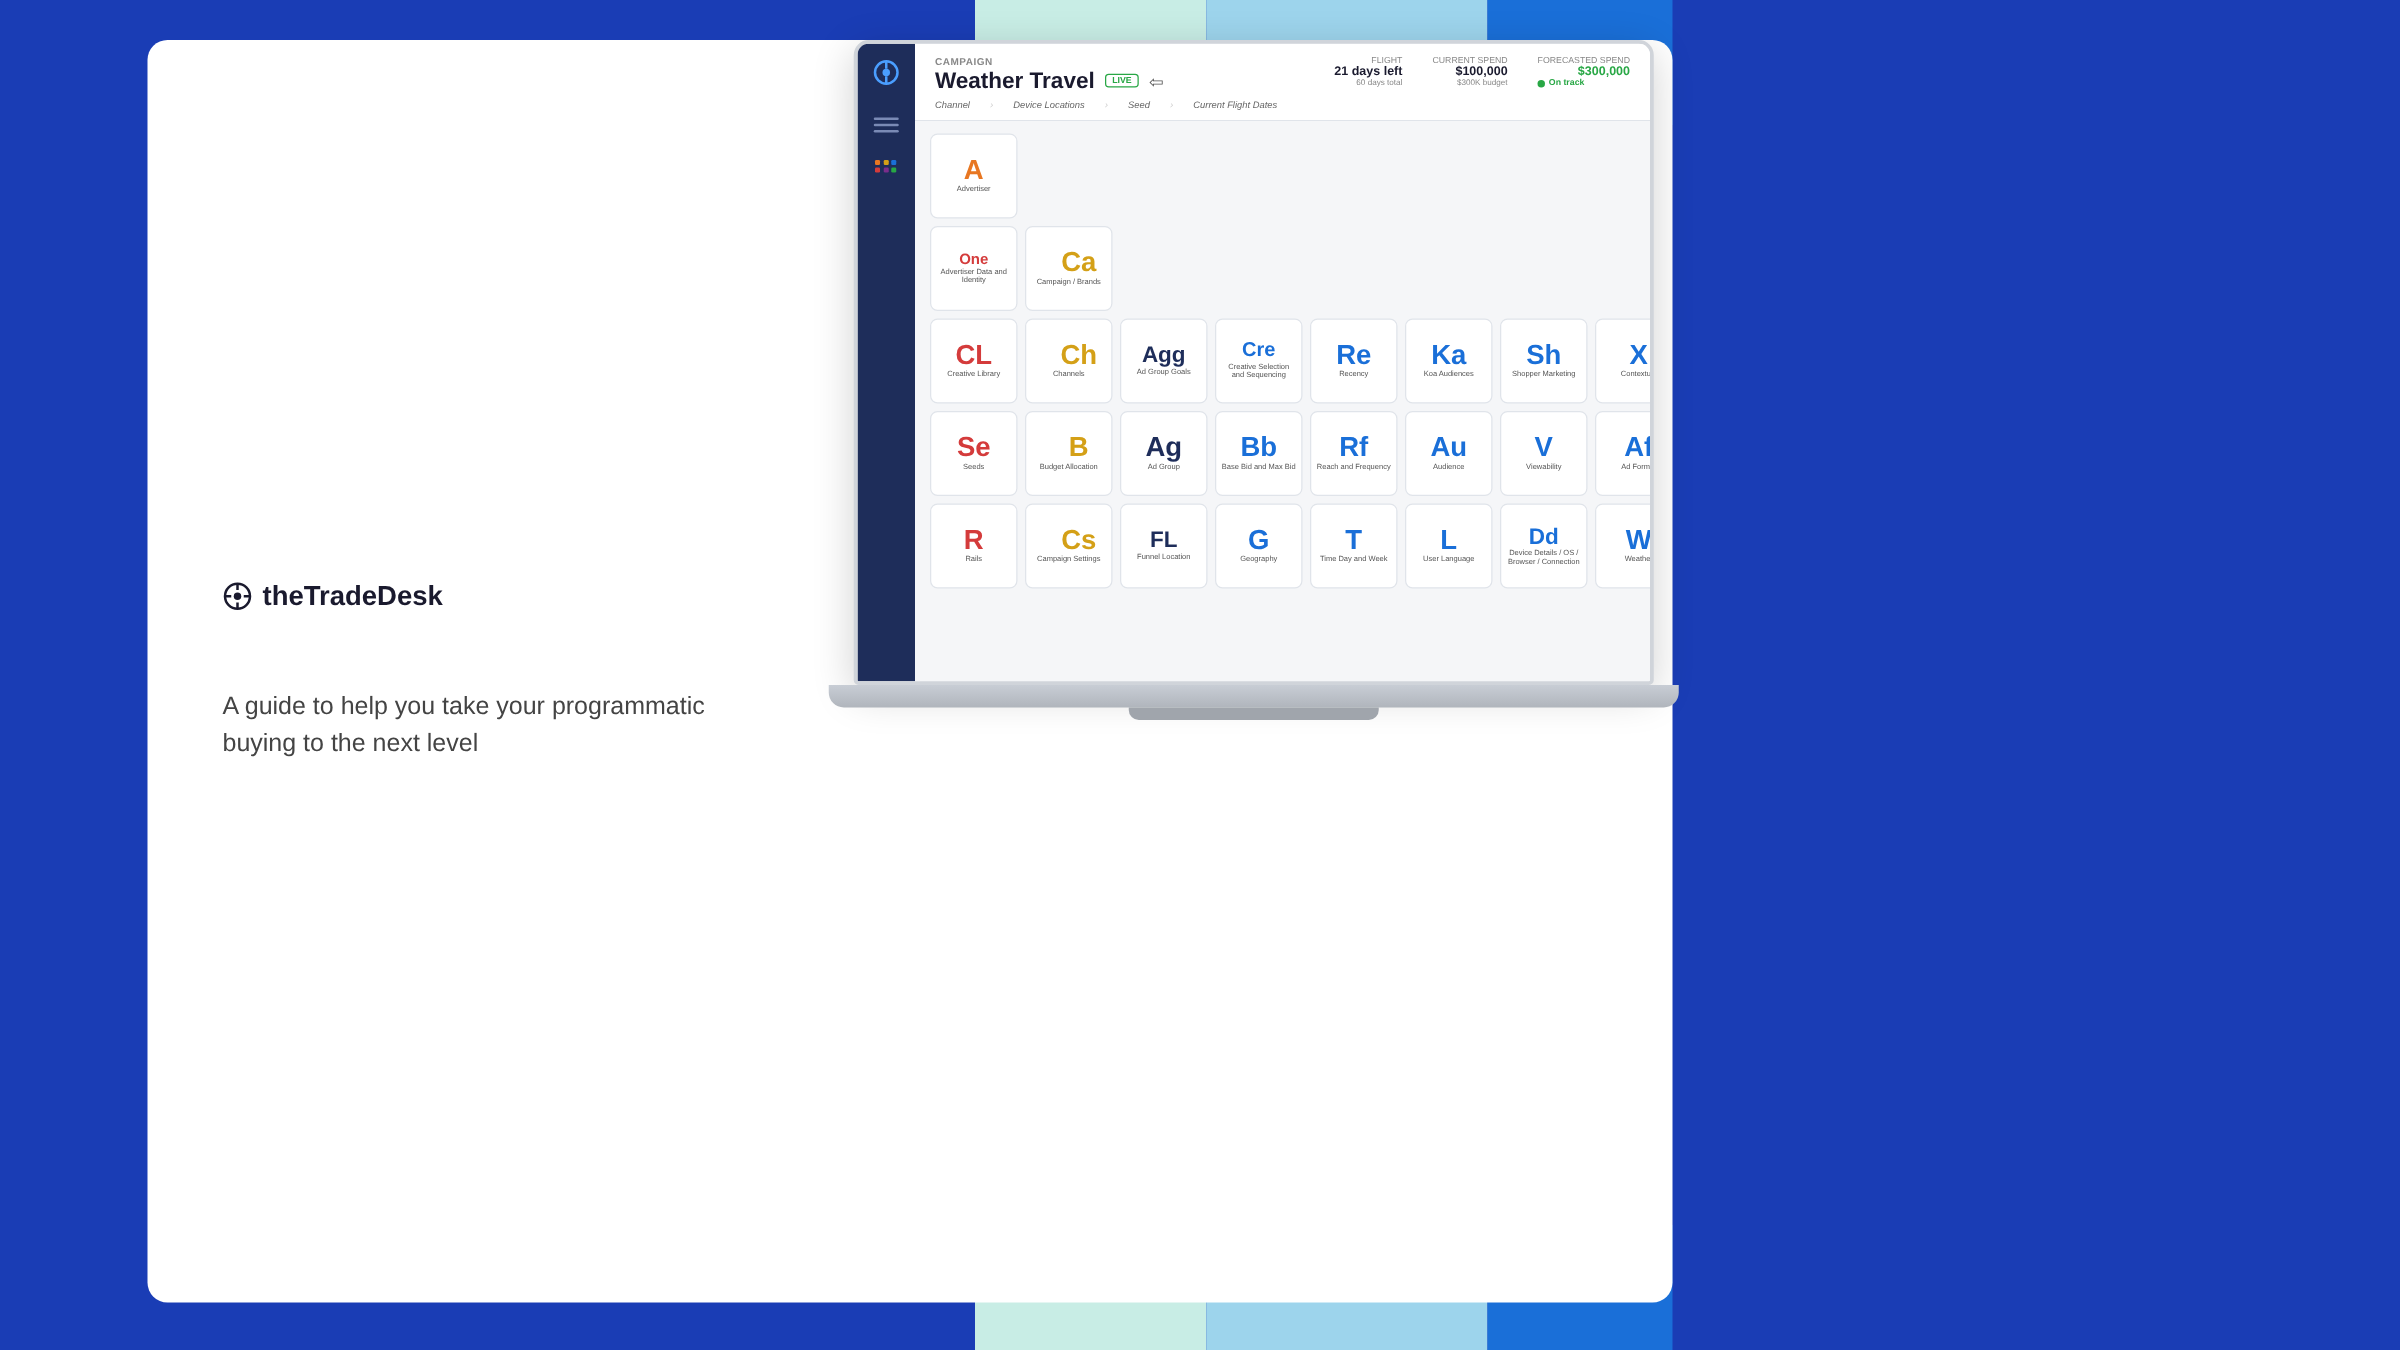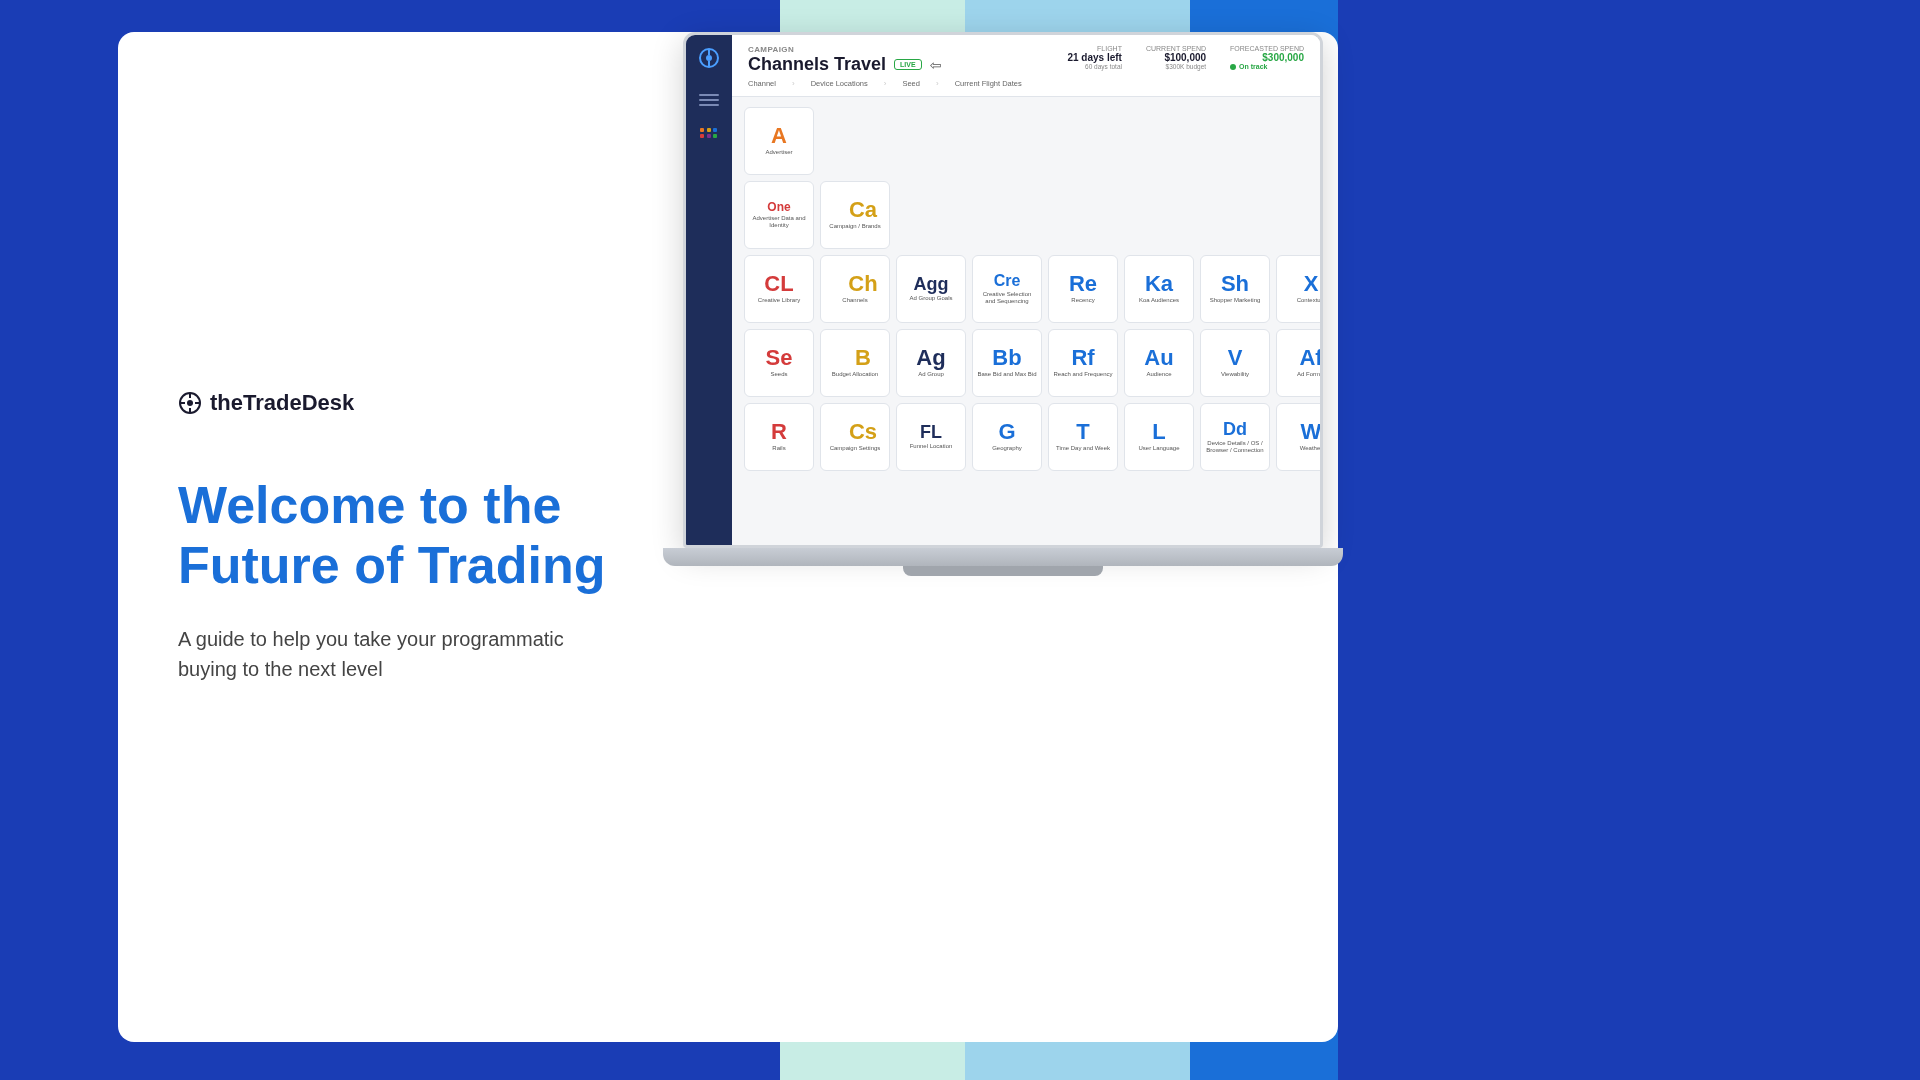--- a/index.html
+++ b/index.html
@@ -342,20 +342,21 @@
       display: flex;
       align-items: flex-start;
       justify-content: space-between;
     }
 
     .breadcrumb-row {
       display: flex;
       align-items: center;
       gap: 6px;
       margin-top: 3px;
+      font-style: italic;
     }
     .breadcrumb-sep {
       color: #ccc;
       font-size: 8px;
     }
 
     .arrow-icon {
       color: #555;
       font-size: 14px;
     }
@@ -383,21 +384,20 @@
             <circle cx="12" cy="12" r="3" fill="#1a1a2e"></circle>
             <line x1="12" y1="2" x2="12" y2="7" stroke="#1a1a2e" stroke-width="2"></line>
             <line x1="12" y1="17" x2="12" y2="22" stroke="#1a1a2e" stroke-width="2"></line>
             <line x1="2" y1="12" x2="7" y2="12" stroke="#1a1a2e" stroke-width="2"></line>
             <line x1="17" y1="12" x2="22" y2="12" stroke="#1a1a2e" stroke-width="2"></line>
           </svg>
           <span>theTradeDesk</span>
         </div>
       </div>
 
-      <h1 class="headline">Welcome to the Future of Trading</h1>
       <p class="subtext">A guide to help you take your programmatic buying to the next level</p>
     </div>
 
     <div class="right-panel">
       <div class="laptop-wrapper">
         <div class="laptop-screen">
 
           <div class="app-ui">
 
             <div class="sidebar">
@@ -424,21 +424,21 @@
               </div>
             </div>
 
             <div class="main-content">
 
               <div class="campaign-header">
                 <div class="header-top">
                   <div>
                     <div class="campaign-label">CAMPAIGN</div>
                     <div class="campaign-title-row">
-                      <span class="campaign-title">Channels Travel</span>
+                      <span class="campaign-title">Weather Travel</span>
                       <span class="live-badge">LIVE</span>
                       <span class="arrow-icon">⇦</span>
                     </div>
                     <div class="breadcrumb-row">
                       <span class="campaign-nav">
                         <span>Channel</span>
                         <span class="breadcrumb-sep">›</span>
                         <span>Device Locations</span>
                         <span class="breadcrumb-sep">›</span>
                         <span>Seed</span>

